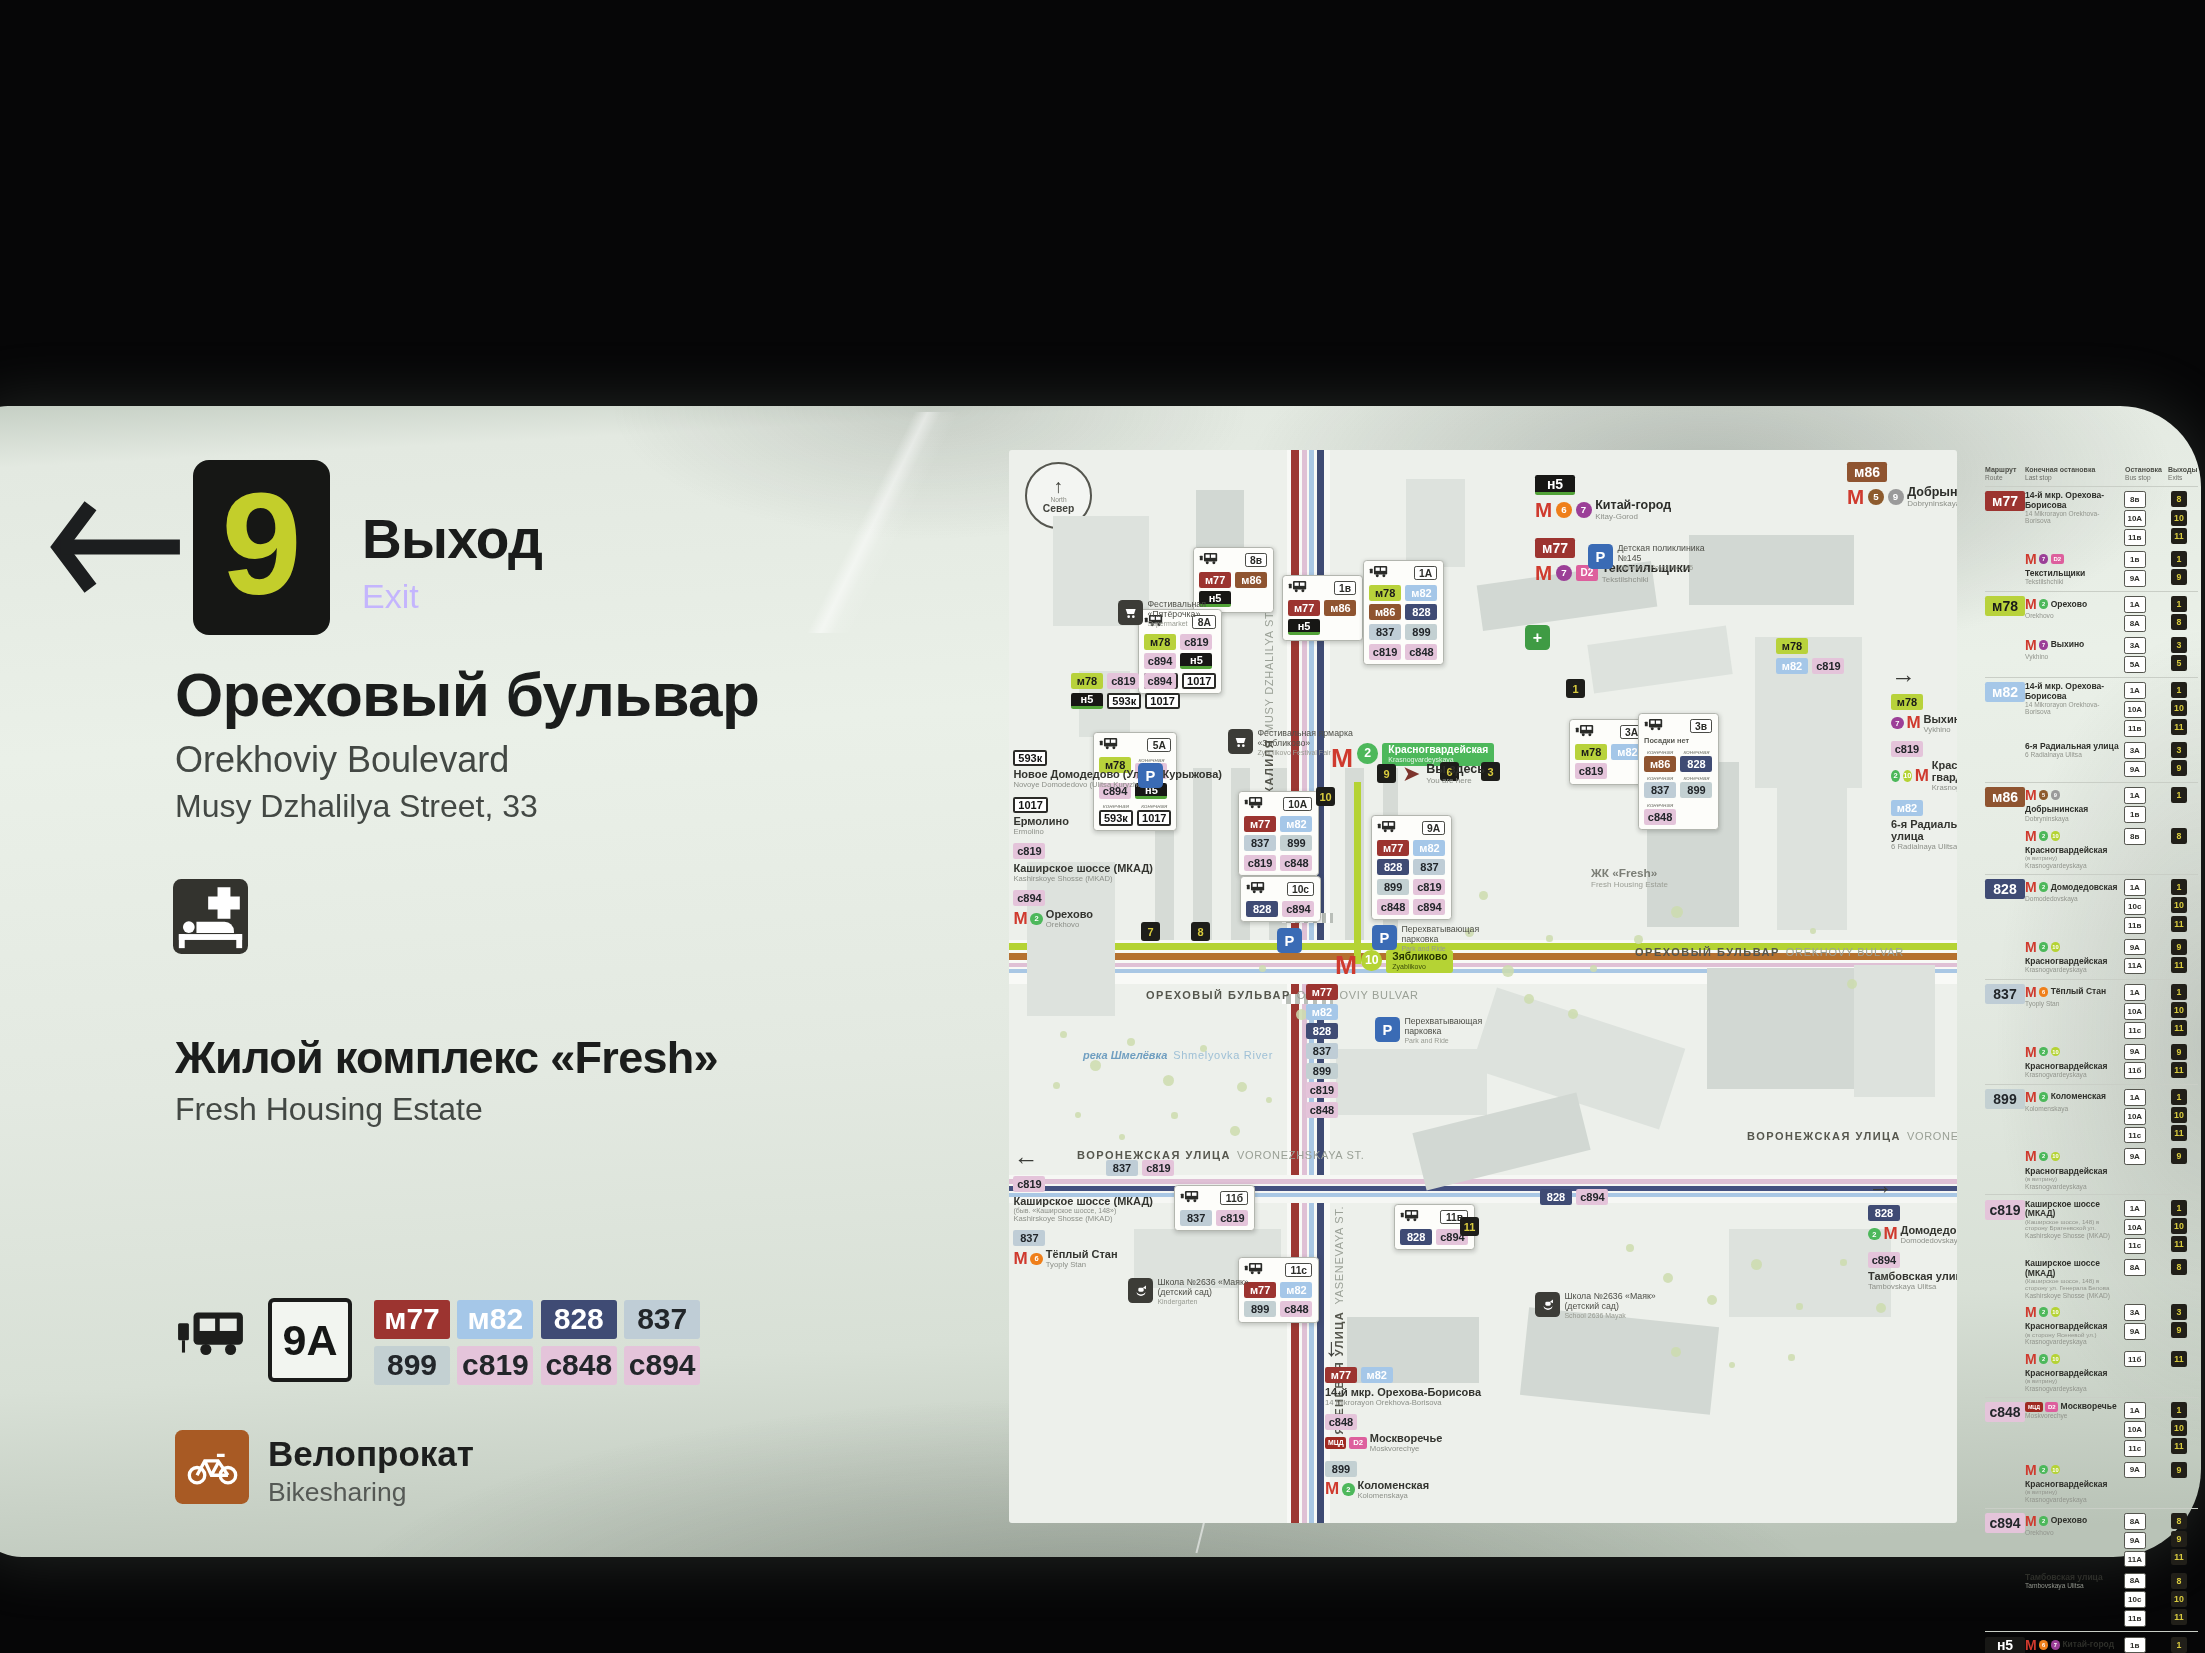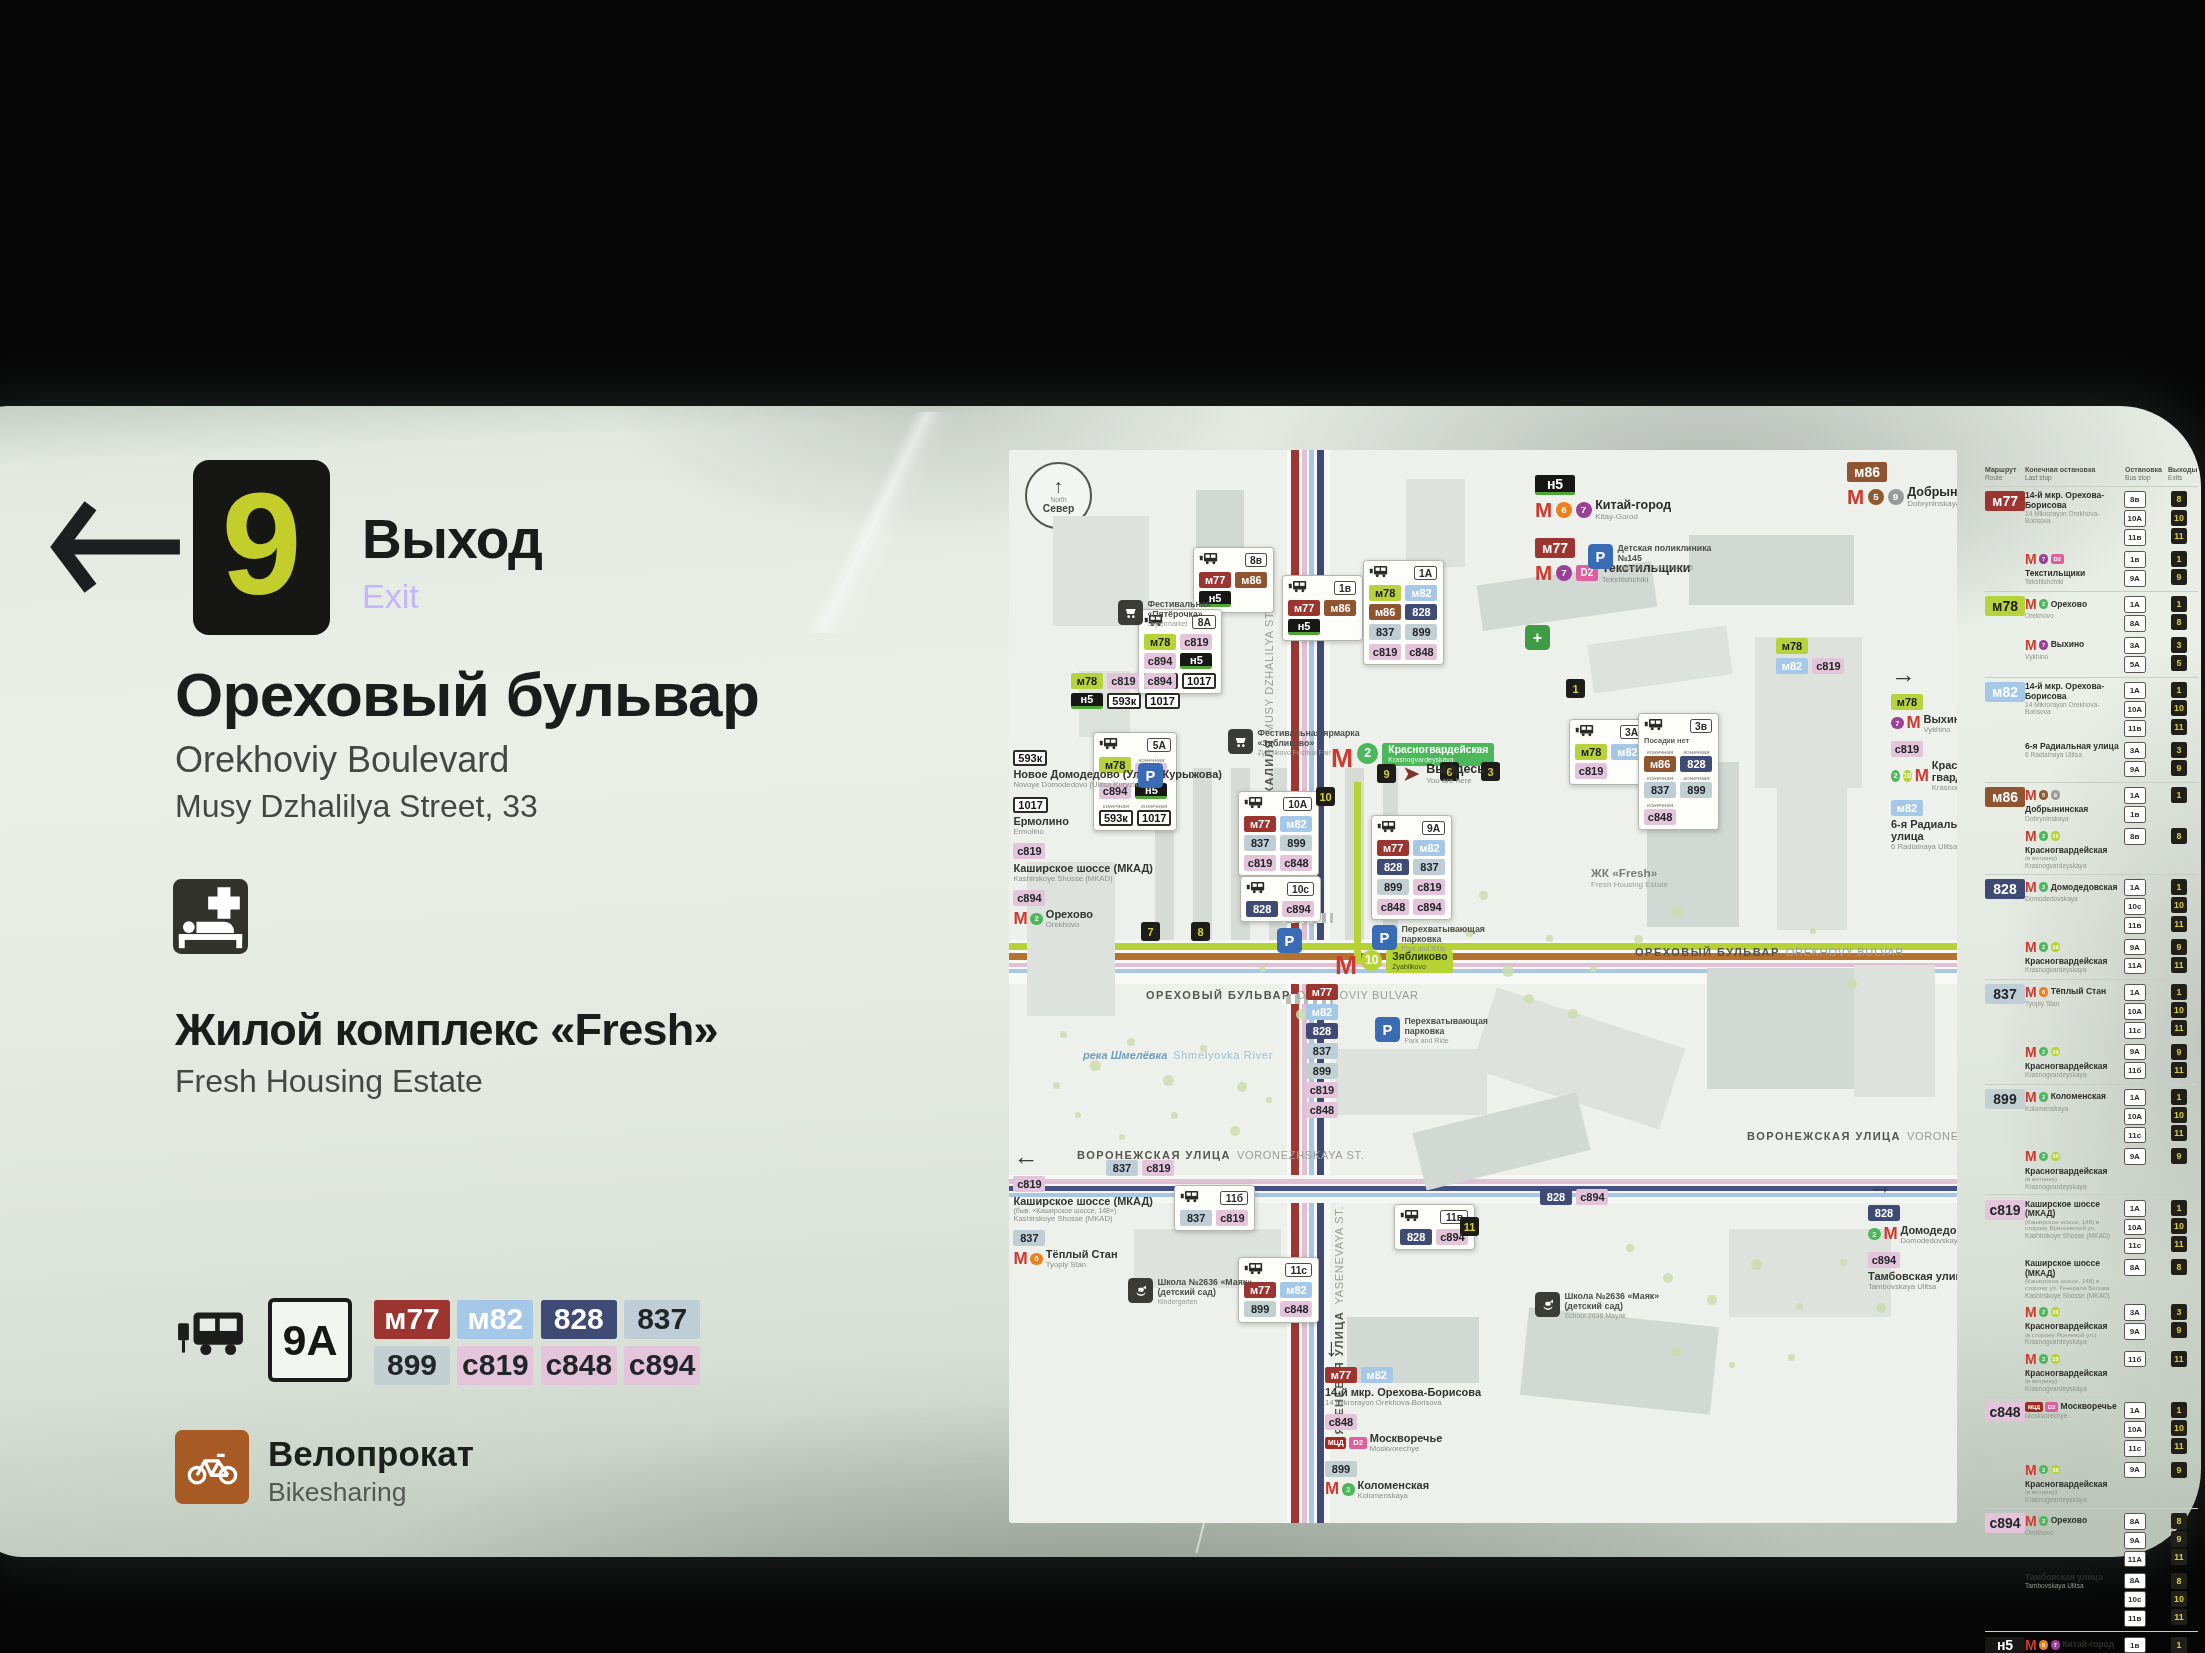--- a/index.html
+++ b/index.html
@@ -112,21 +112,21 @@
   .yah{position:absolute;display:flex;align-items:center;gap:5.9px;}
   .yah .arr{color:#7d342c;font-size:22px;line-height:1;}
   .yah .ru{font-size:12.5px;font-weight:bold;color:#2c2d29;}
   .yah .en{font-size:8px;color:#8d9089;}
   .exitm{position:absolute;width:19px;height:19px;background:#1d1d1a;border-radius:2.9px;color:#d9cb3e;
     display:flex;align-items:center;justify-content:center;font-size:11px;font-weight:bold;}
   .poi{position:absolute;display:flex;gap:4.4px;align-items:flex-start;}
   .poi .ic{width:25px;height:25px;border-radius:4.4px;display:flex;align-items:center;justify-content:center;flex:none;}
   .poi .ic.dark{background:#3c3c37;} .poi .ic.blue{background:#3a6bb5;color:#fff;font-weight:bold;font-size:14.7px;}
   .poi .ic.green{background:#3f9b44;color:#fff;font-weight:bold;font-size:16px;}
-  .poi .cap .ru{font-size:8.8px;font-weight:bold;color:#4e4f48;line-height:1.12;max-width:110px;}
+  .poi .cap .ru{font-size:8.8px;font-weight:normal;color:#4e4f48;line-height:1.12;max-width:110px;}
   .poi .cap .en{font-size:7px;color:#989b92;max-width:110px;}
   .poi-text .ru{font-size:11.8px;font-weight:bold;color:#7b7e76;}
   .poi-text .en{font-size:8px;color:#9b9e95;}
 
   
   .legend{position:absolute;left:1985px;top:466px;width:213px;color:#2e2f2a;}
   .lhead{display:grid;grid-template-columns:40px 100px 43px 31px;font-size:6.6px;color:#6f716a;line-height:1.15;padding-bottom:4.4px;}
   .lhead b{display:block;font-size:7px;color:#4c4e47;}
   .lgroup{border-top:0.7px solid #c9cec6;padding:4.4px 0;display:grid;grid-template-columns:40px 1fr;}
   .ldests{display:flex;flex-direction:column;gap:5.1px;}
@@ -176,21 +176,21 @@
         <rect width="64" height="64" rx="7" fill="#33332e"></rect>
         <path d="M38 7 h11 v8 h8 v11 h-8 v8 h-11 v-8 h-8 v-11 h8 z" fill="#fff"></path>
         <circle cx="13.5" cy="41" r="5" fill="#fff"></circle>
         <path d="M20 36.5 h24 a8 8 0 0 1 8 8 v1.5 h-32 z" fill="#fff"></path>
         <rect x="5" y="47" width="54" height="5" fill="#fff"></rect>
         <rect x="5" y="47" width="5" height="12" fill="#fff"></rect>
         <rect x="54" y="47" width="5" height="12" fill="#fff"></rect>
       </svg>
   </div>
 </div>
-<div class="dest d-lg" style="top:1004px">
+<div class="dest d-lg" style="top:1032px">
   <div class="ru">Жилой комплекс «Fresh»</div>
   <div class="en">Fresh Housing Estate</div>
 </div>
 <div class="busrow">
   <div style="margin-top:10.3px">
     <svg width="71" height="49" viewBox="0 0 46 30">
         <rect x="12" y="2" width="32" height="21" rx="3" fill="#1d1e1c"></rect>
         <rect x="16" y="6" width="10" height="8" fill="#e8ece6"></rect>
         <rect x="29" y="6" width="11" height="8" fill="#e8ece6"></rect>
         <circle cx="20" cy="26" r="3.6" fill="#1d1e1c"></circle>

